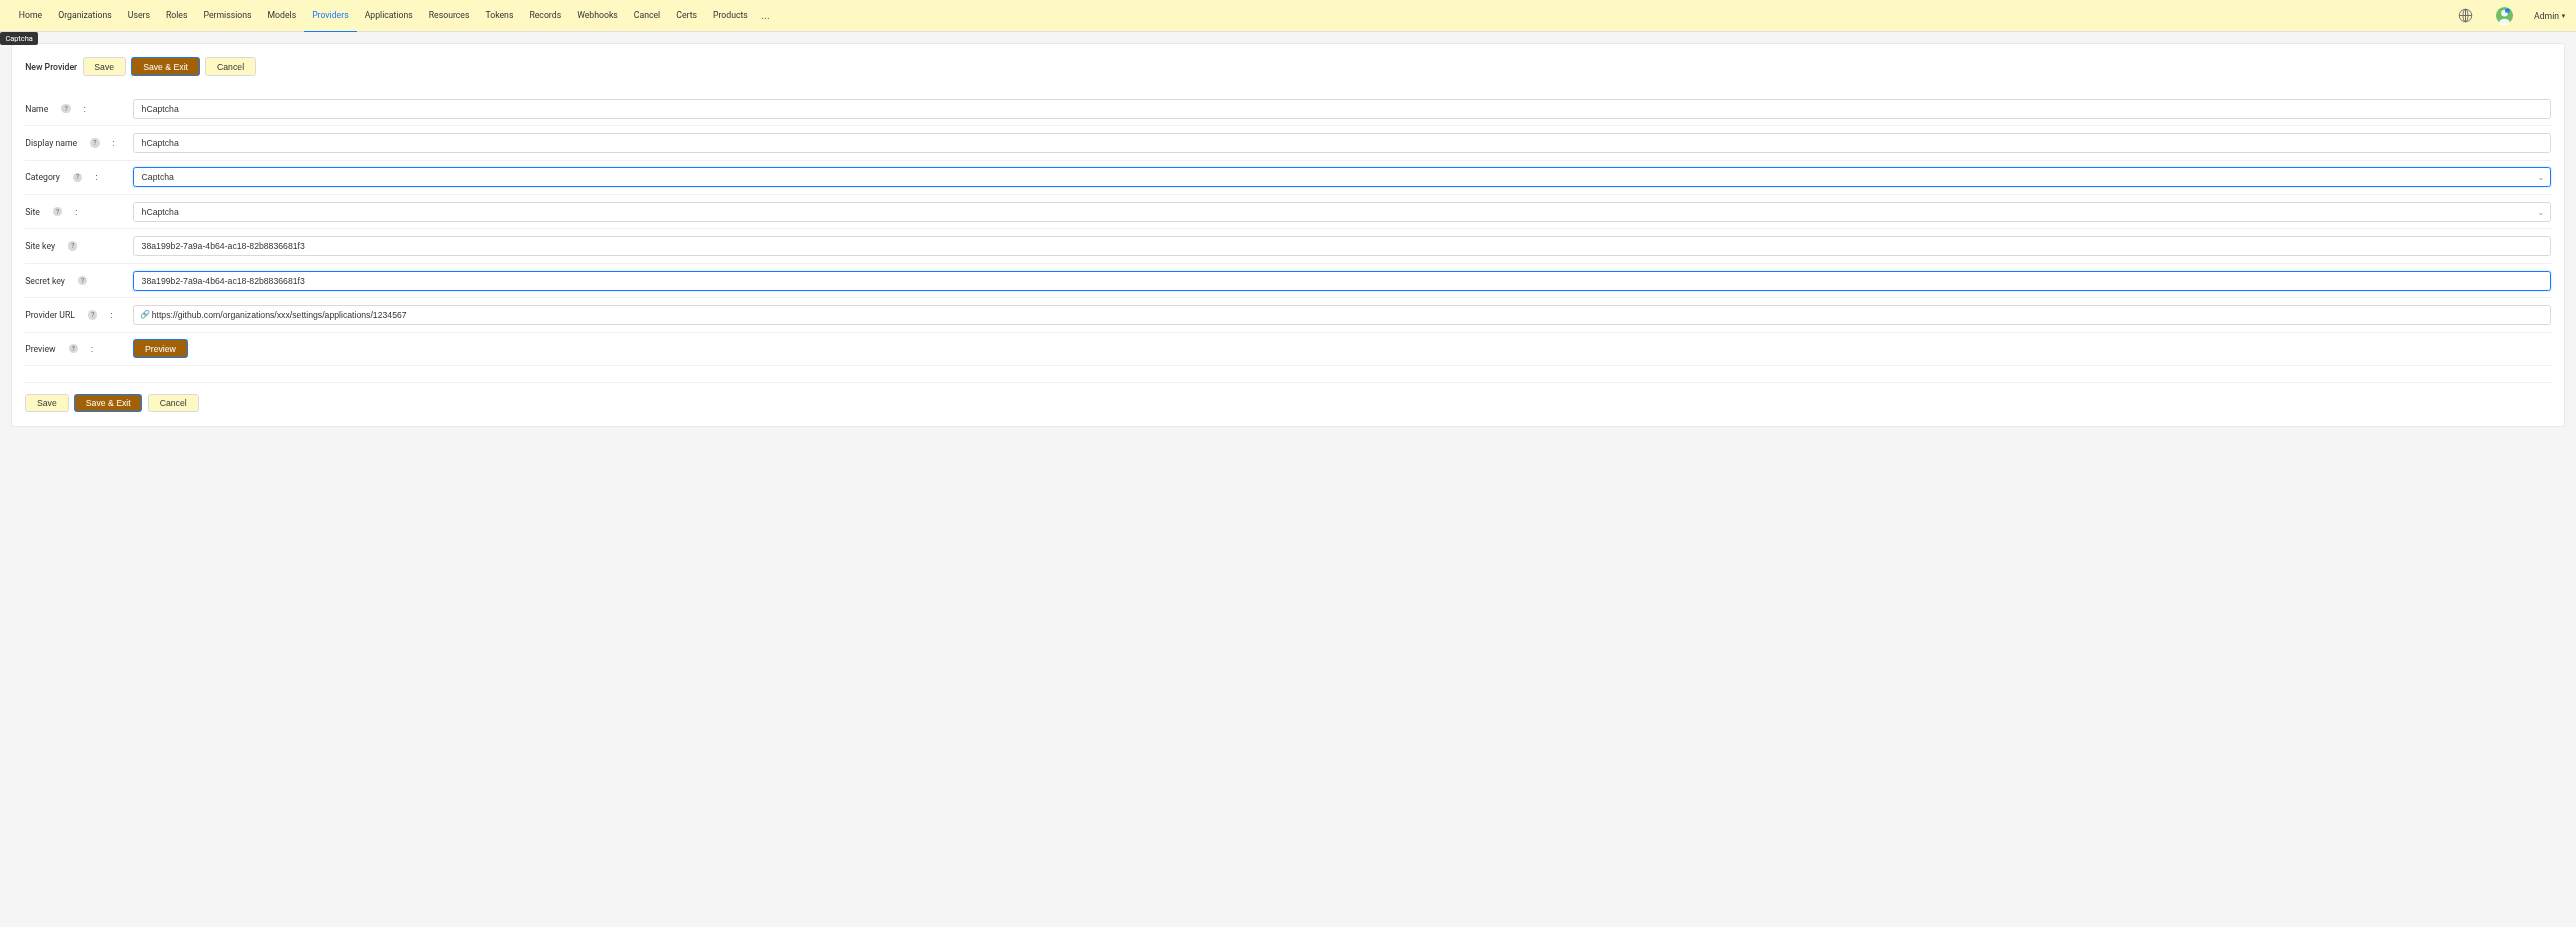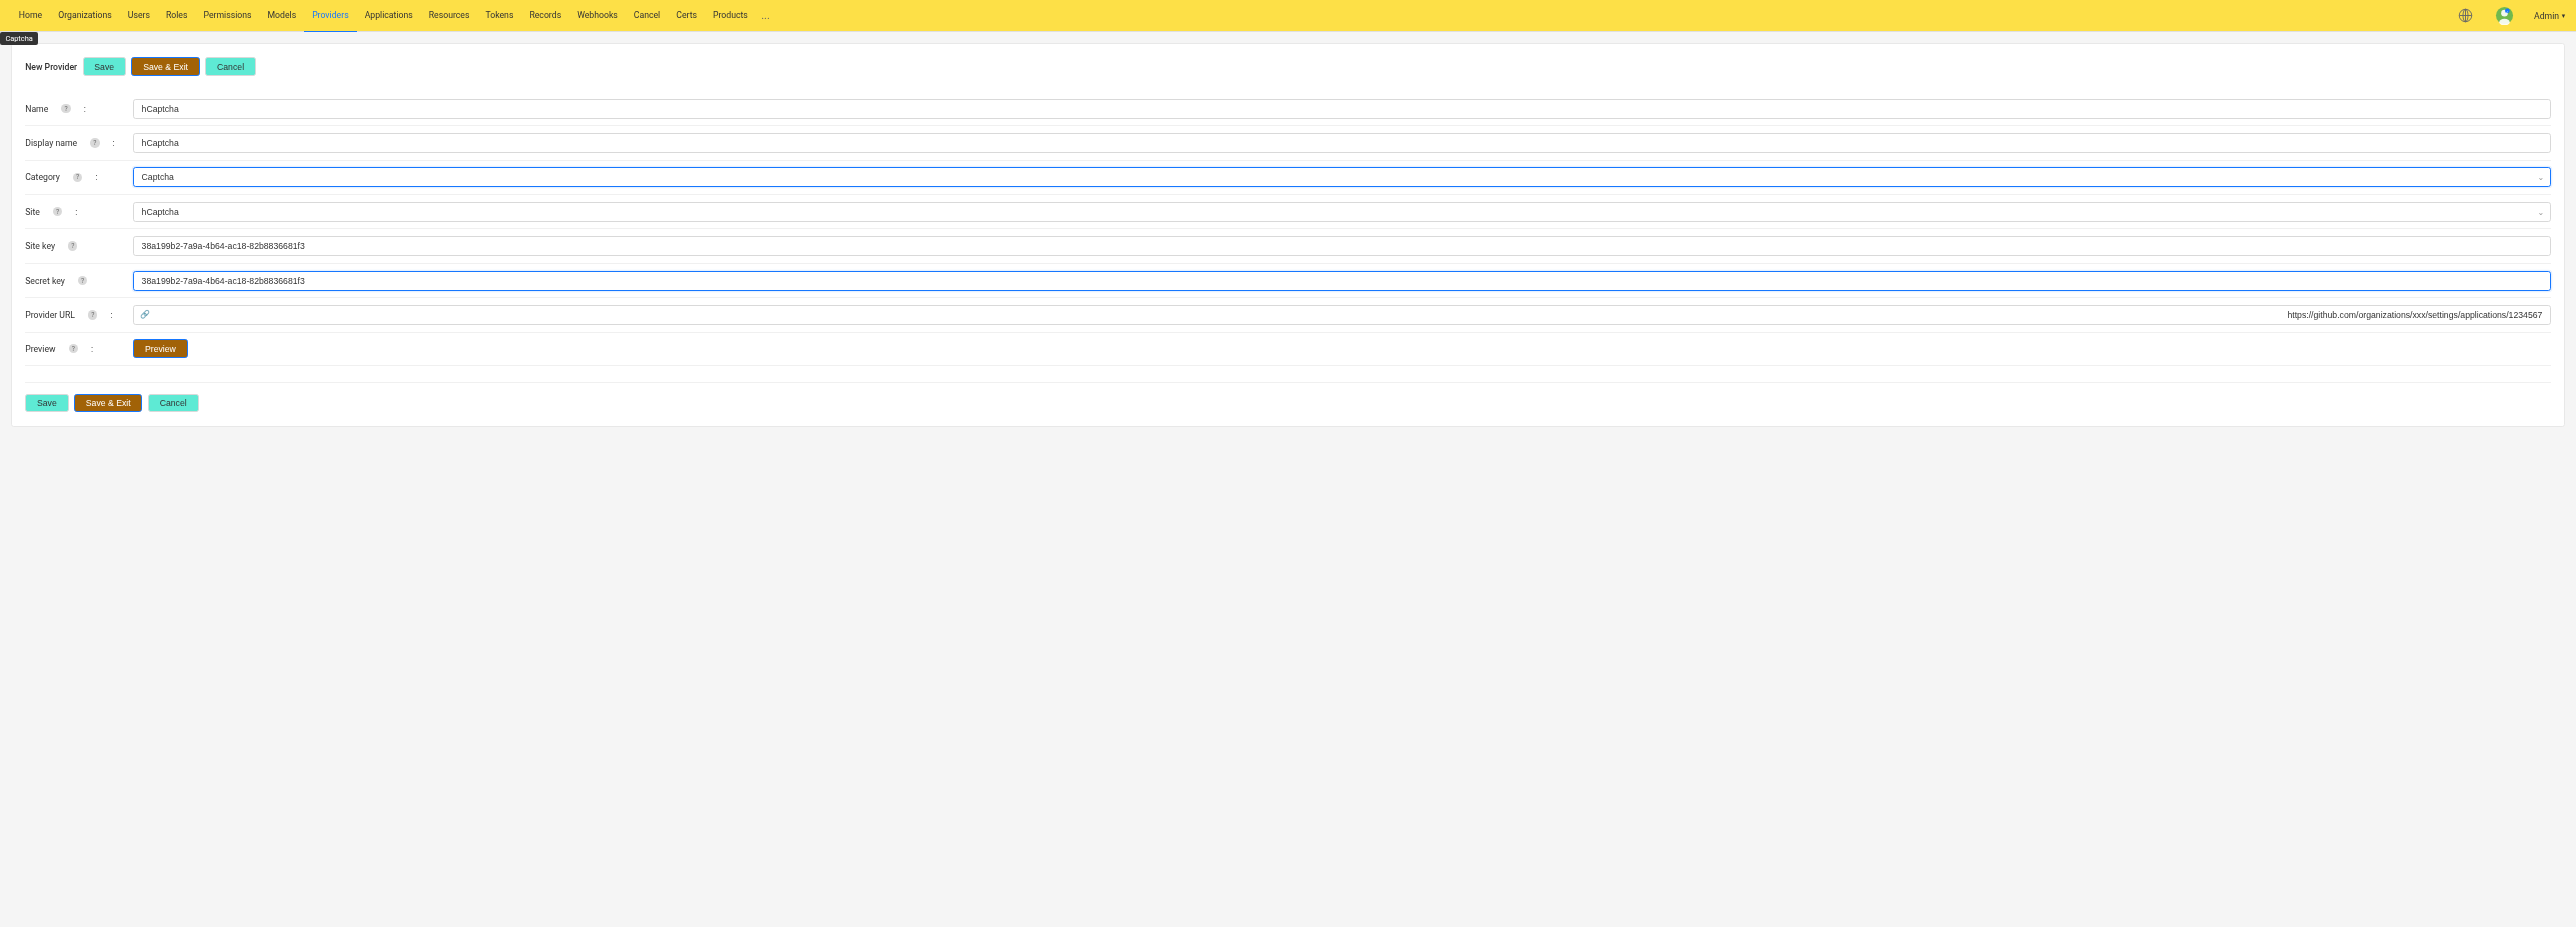--- a/index.html
+++ b/index.html
@@ -1,20 +1,20 @@
 <!DOCTYPE html>
 <html style="font-size:10.8px"><head>
   <meta charset="utf-8">
   <style>
     * { box-sizing: border-box; margin: 0; padding: 0; }
     body { font-family: -apple-system, BlinkMacSystemFont, 'Segoe UI', Roboto, sans-serif; font-size: 9.4px; color: #333; background: #f5f5f5; }
 
     
     .top-nav {
-      display: flex; align-items: center; background: #fde047;
+      display: flex; align-items: center; background: #fef9c3;
       border-bottom: 0.7px solid #e0e0e0; padding: 0 10.8px;
       height: 32px; position: relative;
     }
     .top-nav .nav-item {
       padding: 0 8px; height: 32px; display: flex; align-items: center;
       cursor: pointer; font-size: 8.7px; color: #333; white-space: nowrap;
       border-bottom: 1.3px solid transparent; margin-bottom: -0.7px;
     }
     .top-nav .nav-item.active { color: #1677ff; border-bottom: 1.3px solid #1677ff; }
     .top-nav .nav-right { margin-left: auto; display: flex; align-items: center; gap: 20px; }
@@ -36,21 +36,21 @@
       background: #fff; margin: 10.8px; border-radius: 2.7px;
       border: 0.7px solid #e8e8e8; padding: 13.4px;
     }
 
     
     .toolbar {
       display: flex; align-items: center; gap: 5.4px; margin-bottom: 16px;
     }
     .btn {
       padding: 3.4px 10.8px; border-radius: 2.7px; font-size: 8.7px;
-      cursor: pointer; border: 0.7px solid #d9d9d9; background: #5eead4;
+      cursor: pointer; border: 0.7px solid #d9d9d9; background: #fef9c3;
       color: #333; display: inline-flex; align-items: center;
     }
     .btn-primary { background: #a16207; color: #fff; border-color: #1677ff; }
     .btn-text { font-size: 8.7px; font-weight: 500; color: #333; background: none; border: none; cursor: default; padding: 0; }
 
     
     .form-row {
       display: flex; align-items: center; padding: 6.7px 0;
       border-bottom: 0.7px solid #f0f0f0;
     }
@@ -79,21 +79,21 @@
       outline: none; appearance: none; cursor: pointer;
     }
     .form-select.focused { border-color: #1677ff; box-shadow: 0 0 0 1.3px rgba(22,119,255,0.1); }
     .select-arrow {
       position: absolute; right: 6.7px; top: 50%; transform: translateY(-50%);
       pointer-events: none; color: #999; font-size: 8px;
     }
 
     .url-input-wrap { position: relative; display: flex; align-items: center; }
     .url-icon { position: absolute; left: 6.7px; color: #999; font-size: 8px; }
-    .form-input.url-input { padding-left: 17.5px; text-align: right; }
+    .form-input.url-input { padding-left: 17.5px; }
 
     
     .bottom-toolbar {
       display: flex; align-items: center; gap: 5.4px; margin-top: 16px;
       padding-top: 10.8px; border-top: 0.7px solid #f0f0f0;
     }
 
     
     .globe-svg { width: 15px; height: 15px; }
     .avatar-svg { width: 19px; height: 19px; }

